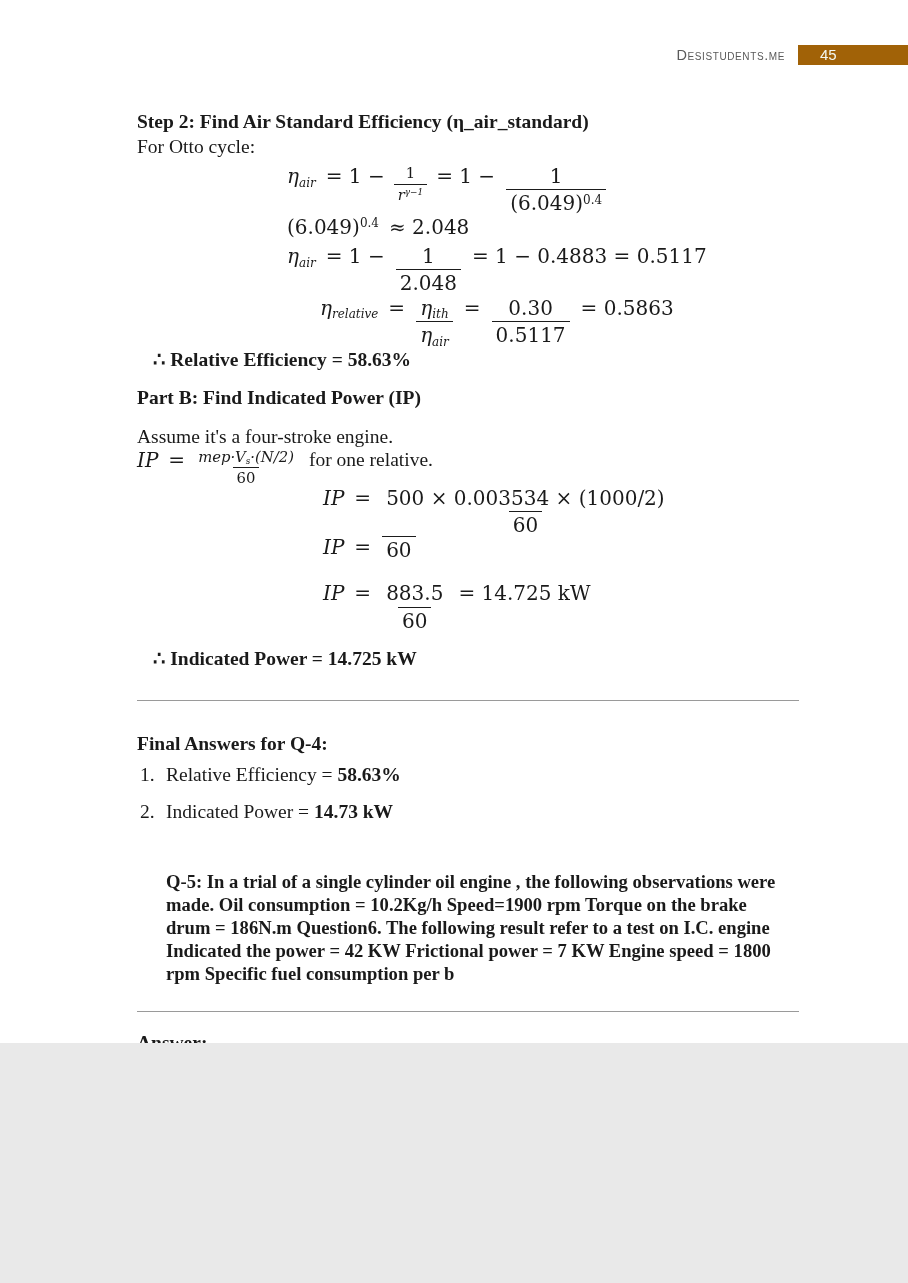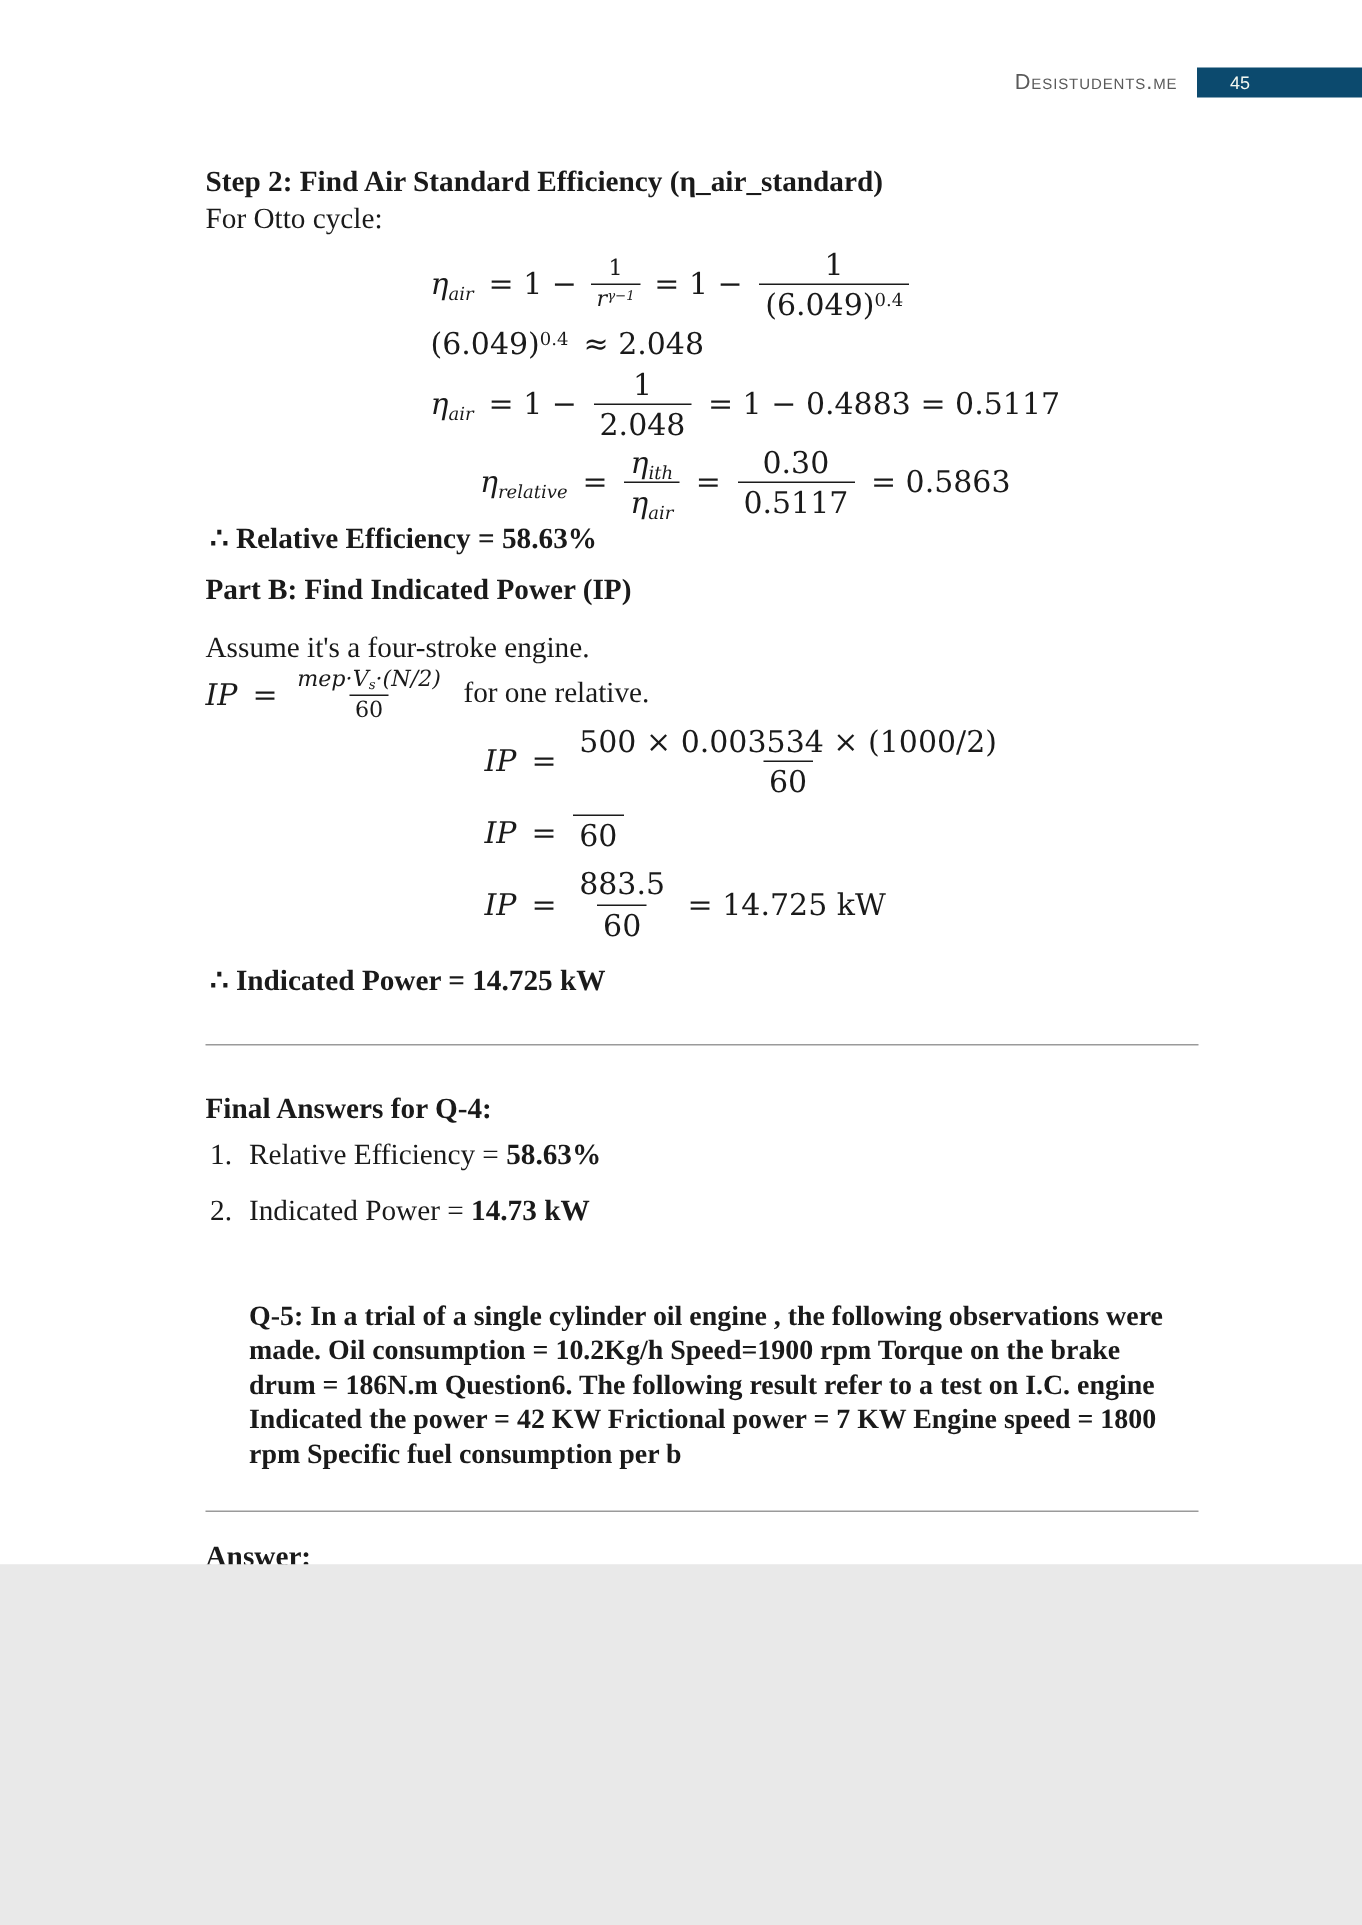--- a/index.html
+++ b/index.html
@@ -10,34 +10,34 @@
   }
 
   
   .site-name {
     position:absolute; top:45px; right:123px; height:20px; line-height:20px;
     font-family:"Liberation Sans", sans-serif; font-size:14.5px;
     font-variant:small-caps; letter-spacing:0.6px; color:#5a5a5a;
   }
   .badge {
     position:absolute; top:45px; right:0; width:110px; height:20px;
-    background:#0c4a6e; color:#f4f9f2;
-    font-family:"Liberation Sans", sans-serif; font-size:12px;
+    background:#a16207; color:#f4f9f2;
+    font-family:"Liberation Sans", sans-serif; font-size:15px;
     line-height:20px; padding-left:22px; box-sizing:border-box;
   }
 
   
   .main { position:absolute; left:137px; top:111px; width:662px; font-size:19.5px; }
   .bh { font-weight:bold; font-size:19.5px; line-height:22px; margin:0; }
   .para { margin:0; line-height:24px; }
-  .concl { font-weight:bold; margin:3px; line-height:22px; }
+  .concl { font-weight:bold; margin:16px; line-height:22px; }
 
   
   .eqline {
-    display:flex; align-items:center;
+    display:flex; 
     font-family:"DejaVu Serif", serif; font-size:20px; line-height:1.15;
   }
   .tok { margin:0 5px; white-space:nowrap; }
   .tok:first-child { margin-left:0; }
   .var { font-style:italic; }
   .sub { font-size:0.6em; font-style:italic; position:relative; top:0.32em; }
   .sup { font-size:0.6em; position:relative; top:-0.55em; }
   .frac { display:inline-flex; flex-direction:column; align-items:center; text-align:center; margin:0 6px; line-height:1.12; }
   .frac .num { padding:0 4px 2px; }
   .frac .den { border-top:1.5px solid #1b1b1b; padding:2px 4px 0; }

